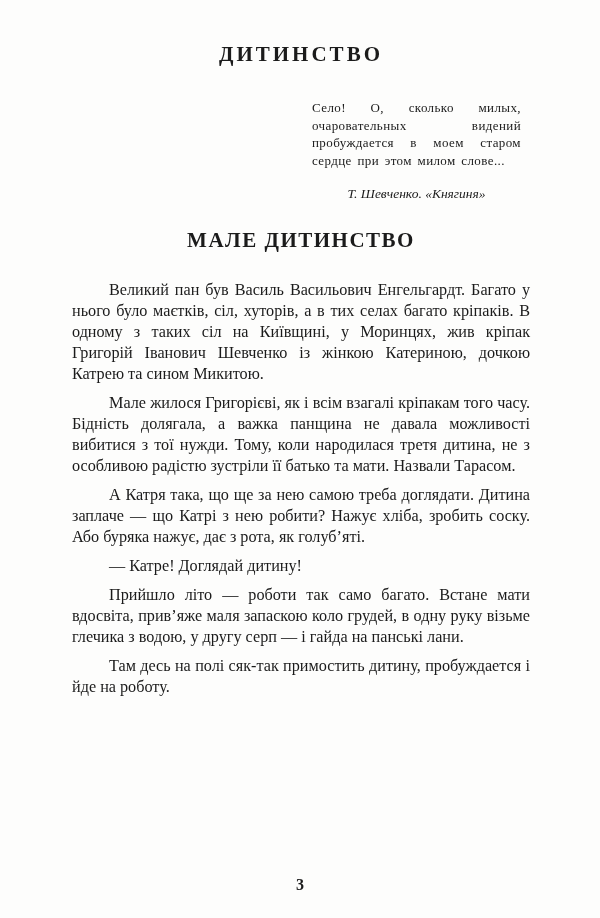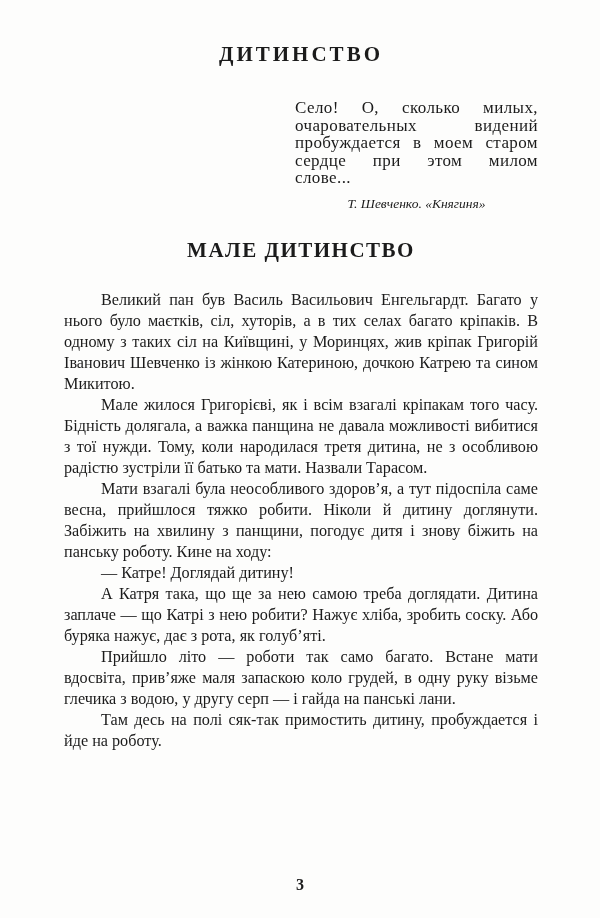--- a/index.html
+++ b/index.html
@@ -25,42 +25,42 @@
     font-size: 21px;
     font-weight: bold;
     letter-spacing: 3px;
   }
   .epigraph {
     width: 243px;
     margin-left: auto;
     margin-right: 0;
   }
   .epigraph-text {
-    margin: 0;
-    font-size: 17px;
+    margin: 17px;
+    font-size: 13px;
     line-height: 17.5px;
     text-align: justify;
     letter-spacing: 0.4px;
     word-spacing: 2px;
   }
   .epigraph-attr {
     margin: 9px 0 0 0;
     font-size: 13.5px;
     font-style: italic;
     text-align: center;
   }
   .section-title {
     margin: 26px 0 27px 0;
     text-align: center;
     font-size: 21px;
     font-weight: bold;
     letter-spacing: 1.5px;
   }
   .body-text p {
-    margin: 0;
+    margin: 8px;
     font-size: 16.2px;
     line-height: 21px;
     text-align: justify;
     text-indent: 37px;
     hyphens: auto;
   }
   .page-number {
     position: absolute;
     bottom: 24px;
     left: 0;
@@ -80,22 +80,21 @@
   <div class="epigraph">
     <p class="epigraph-text">Село! О, сколько милых, очаровательных видений пробуждается в моем старом сердце при этом милом слове...</p>
     <p class="epigraph-attr">Т. Шевченко. «Княгиня»</p>
   </div>
 
   <h2 class="section-title">МАЛЕ ДИТИНСТВО</h2>
 
   <div class="body-text">
     <p>Великий пан був Василь Васильович Енгельгардт. Багато у нього було маєтків, сіл, хуторів, а в тих селах багато кріпаків. В одному з таких сіл на Київщині, у Моринцях, жив кріпак Григорій Іванович Шевченко із жінкою Катериною, дочкою Катрею та сином Микитою.</p>
     <p>Мале жилося Григорієві, як і всім взагалі кріпакам того часу. Бідність долягала, а важка панщина не давала можливості вибитися з тої нужди. Тому, коли народилася третя дитина, не з особливою радістю зустріли її батько та мати. Назвали Тарасом.</p>
-    <p>Мати взагалі була неособливого здоров’я, а тут підоспіла саме весна, прийшлося тяжко робити. Ніколи й дитину доглянути. Забіжить на хвилину з панщини, погодує дитя і знову біжить на панську роботу. Кине на ходу:</p>
+    <p>А Катря така, що ще за нею самою треба доглядати. Дитина заплаче — що Катрі з нею робити? Нажує хліба, зробить соску. Або буряка нажує, дає з рота, як голуб’яті.</p>
     <p>— Катре! Доглядай дитину!</p>
-    <p>А Катря така, що ще за нею самою треба доглядати. Дитина заплаче — що Катрі з нею робити? Нажує хліба, зробить соску. Або буряка нажує, дає з рота, як голуб’яті.</p>
     <p>Прийшло літо — роботи так само багато. Встане мати вдосвіта, прив’яже маля запаскою коло грудей, в одну руку візьме глечика з водою, у другу серп — і гайда на панські лани.</p>
     <p>Там десь на полі сяк-так примостить дитину, пробуждается і йде на роботу.</p>
   </div>
 
   <div class="page-number">3</div>
 
 </div>
 
 </body></html>

